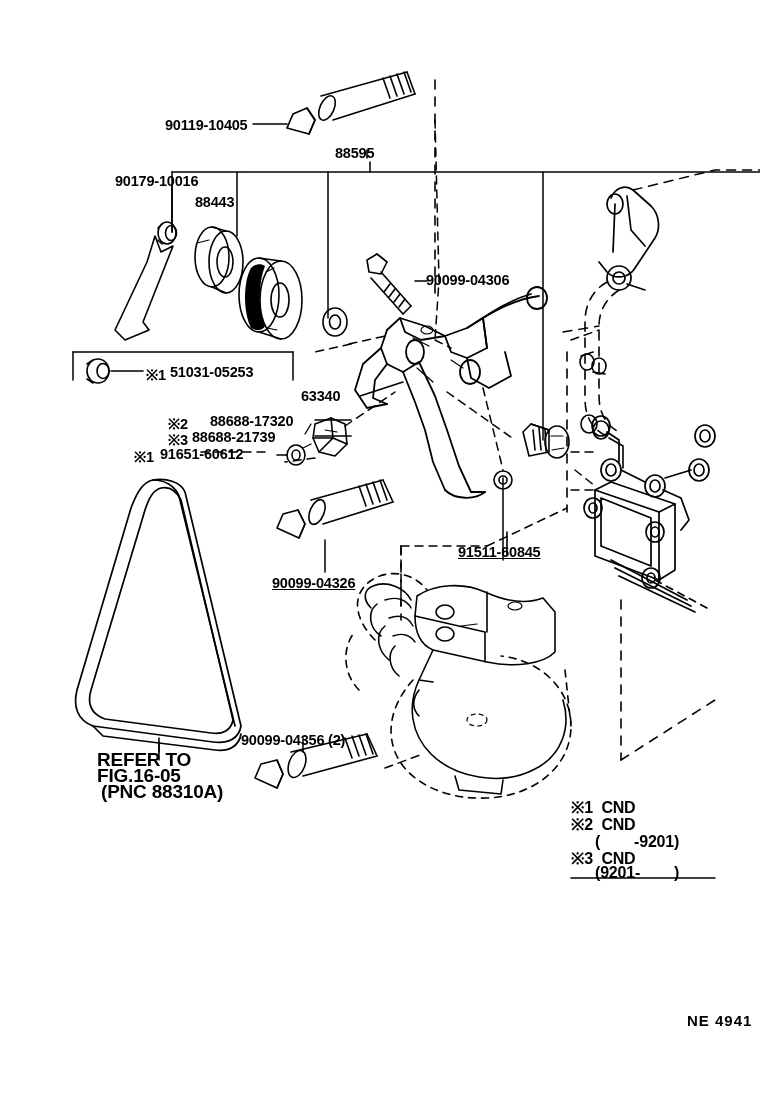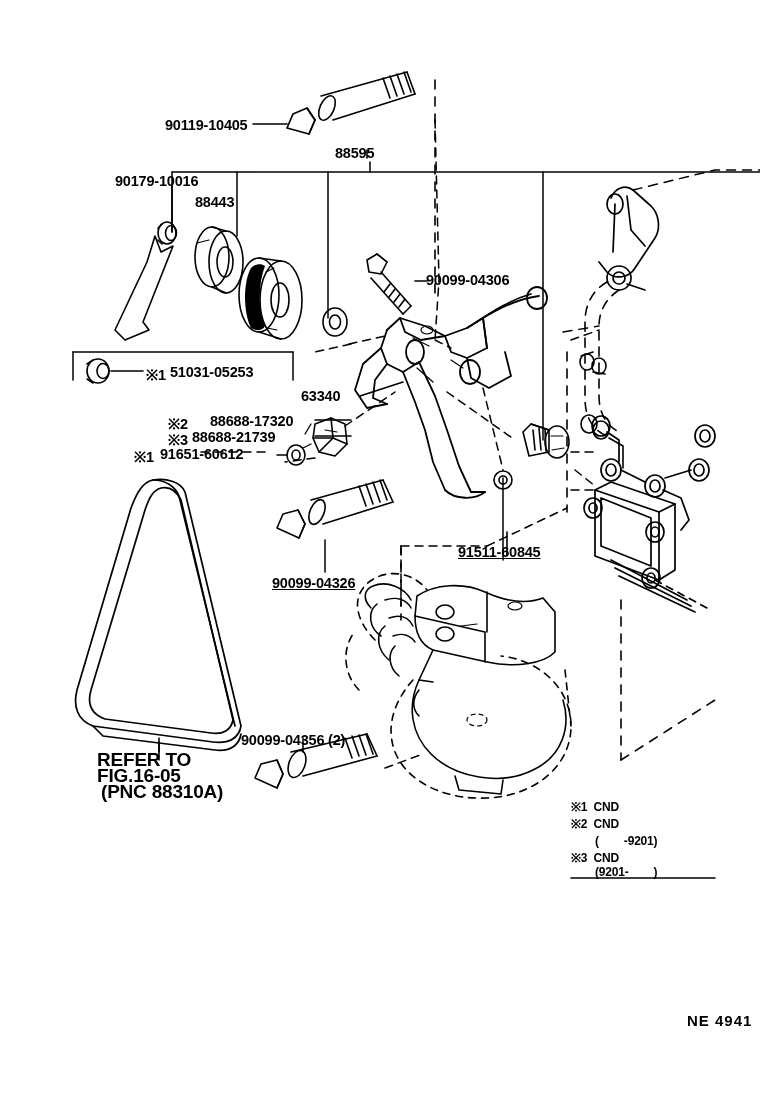--- a/index.html
+++ b/index.html
@@ -5,21 +5,21 @@
   html,body{margin:0;padding:0;background:#ffffff;}
   body{width:760px;height:1112px;position:relative;overflow:hidden;
        font-family:"Liberation Sans", sans-serif;color:#000;}
   #sheet{position:absolute;left:15px;top:0;width:760px;height:1112px;}
   svg.layer{position:absolute;left:0;top:0;width:760px;height:1112px;}
   .lbl{position:absolute;font-weight:bold;white-space:pre;
        font-family:"Liberation Sans", sans-serif;letter-spacing:-0.2px;}
   .pn{font-size:14.5px;}
   .code{font-size:15px;letter-spacing:1px;}
   .refer{font-size:19px;line-height:15.5px;}
-  .legend{font-size:12px;line-height:17px;}
+  .legend{font-size:16px;line-height:17px;}
 </style>
 </head>
 <body>
 
 <div id="sheet">
 
   <svg class="layer" viewBox="0 0 760 1112">
     <g fill="none" stroke="#000" stroke-width="1.6" stroke-linecap="round" stroke-linejoin="round">
 
       <g>

